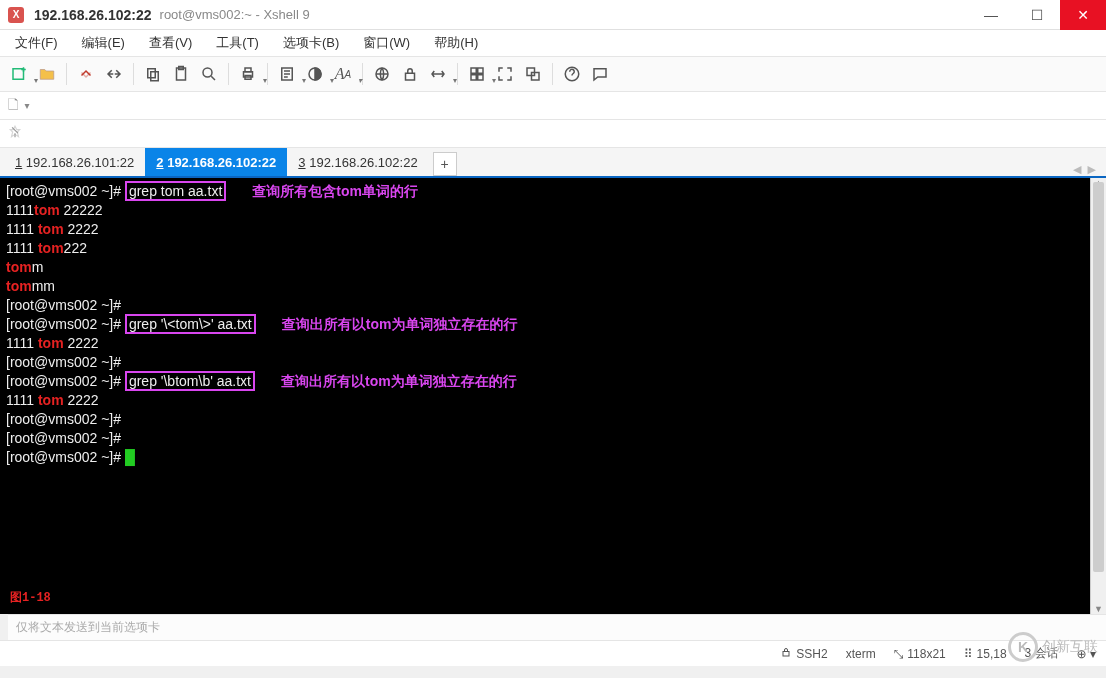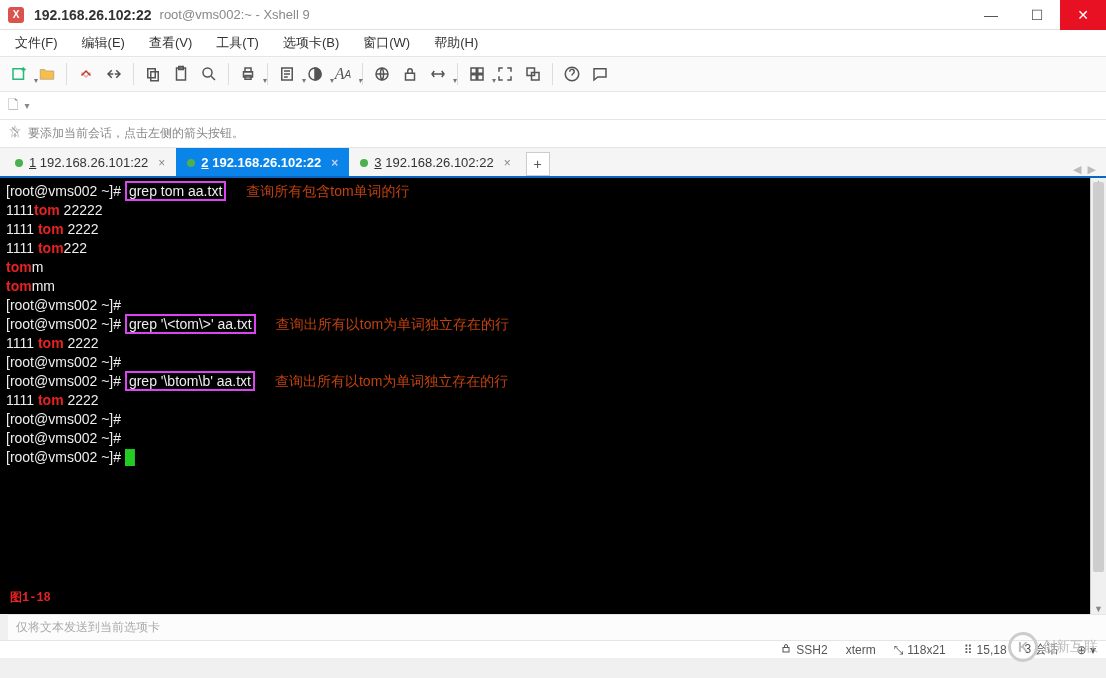--- a/index.html
+++ b/index.html
@@ -28,47 +28,47 @@
 
 .addrbar { height:28px; background:#fff; display:flex; align-items:center; padding:0 8px; gap:6px; border-bottom:1px solid #e5e5e5; font-size:13px; color:#777; }
 .addrbar .arrow { width:12px; font-size:10px; color:#888; }
 
 
 .hintbar { height:28px; background:#fff; display:flex; align-items:center; padding:0 8px; gap:6px; border-bottom:1px solid #e5e5e5; font-size:12px; color:#888;}
 .hintbar .pin svg{width:14px;height:14px;}
 
 
 .tabstrip { height:30px; background:#f5f5f5; display:flex; align-items:flex-end; padding:0 4px; border-bottom:2px solid #0a66c2;}
-.tab { height:28px; display:flex; align-items:center; padding:0 10px; gap:6px; font-size:13px; color:#333; background:#f5f5f5; border:1px solid transparent; border-bottom:none; position:relative;}
+.tab { height:28px; display:flex; align-items:center; padding:0 10px; gap:6px; font-size:13px; color:#333; background:#f5f5f5; border:1px solid transparent; border-bottom:none; position:relative;flex-direction:column;}
 .tab.active { background:#0a84e8; color:#fff; font-weight:bold;}
 .tab .dot { width:8px; height:8px; border-radius:50%; background:#4caf50;}
 .tab .x { color:#888; font-size:12px; margin-left:4px;}
 .tab.active .x { color:#cce;}
 .tab u { text-decoration:underline; }
 .addtab { width:24px; height:24px; border:1px solid #ccc; background:#fff; display:flex; align-items:center; justify-content:center; font-size:14px; color:#555; margin-left:4px;}
 .tabstrip .spacer{flex:1;}
 .tabnav{display:flex; gap:6px; padding:0 6px; color:#bbb; font-size:11px;}
 
 
 .terminal-wrap { position:relative; height:436px; background:#000; display:flex;}
 .terminal { flex:1; padding:4px 6px; font-family:"DejaVu Sans Mono","Bitstream Vera Sans Mono",Consolas,monospace; font-size:14px; line-height:19px; white-space:pre; color:#eee; position:relative;}
 .tl { display:block; }
 .hlbox { border:2px solid #d946ef; padding:0 2px; color:#eee;}
-.anno { color:#c2410c; font-weight:normal; font-family:"Microsoft YaHei",sans-serif; margin-left:20px;}
+.anno { color:#d946ef; font-weight:bold; font-family:"Microsoft YaHei",sans-serif; margin-left:26px;}
 .red { color:#e62222; font-weight:bold;text-align:right;}
 .green{ color:#22cc22;}
 .figlabel{position:absolute; left:10px; bottom:8px; color:#e62222; font-weight:bold; font-family:Liberation Mono, monospace; font-size:12px;}
 .scroll { width:16px; background:#f0f0f0; border-left:1px solid #ccc; position:relative;}
 .scroll .thumb{position:absolute; left:2px; right:2px; top:4px; height:390px; background:#cdcdcd; border-radius:2px;}
 .scroll .arr{position:absolute; left:0; right:0; text-align:center; font-size:9px; color:#888;}
 .scroll .arr.up{top:0;} .scroll .arr.dn{bottom:0;}
 
 
 .sendbar{height:26px; background:#fcfcfc; border-top:1px solid #e5e5e5; display:flex; align-items:center; padding:0 8px; font-size:12px; color:#aaa;margin-left:8px;}
-.statusbar{height:18px; background:#fff; border-top:1px solid #e5e5e5; display:flex; align-items:center; padding:0 10px; font-size:12px; color:#555; gap:18px;}
+.statusbar{height:26px; background:#fff; border-top:1px solid #e5e5e5; display:flex; align-items:center; padding:0 10px; font-size:12px; color:#555; gap:18px;}
 .statusbar .spacer{flex:1;}
 .statusbar .seg{display:flex; align-items:center; gap:4px;}
 .lock svg{width:12px;height:12px;}
 
 .watermark{position:absolute; right:8px; bottom:16px; display:flex; align-items:center; gap:4px; color:#bbb; font-size:14px; pointer-events:none;}
 .watermark .circ{width:30px;height:30px;border:3px solid #ccc;border-radius:50%;display:flex;align-items:center;justify-content:center;font-weight:bold;}
 </style>
 </head>
 <body>
 
@@ -218,21 +218,20 @@
 <div class="addrbar">
   <span style="color:#8a8a8a;">🗋</span>
   <span class="arrow">▾</span>
 </div>
 
 <div class="hintbar">
   <span class="pin"><svg viewBox="0 0 24 24" fill="none" stroke="#999" stroke-width="2">
         <path d="M12 2l3 6h5l-4 4 2 8-6-4-6 4 2-8-4-4h5z" opacity=".4"></path>
         <path d="M7 4l10 10M12 14v7"></path>
       </svg></span>
-  <span>要添加当前会话，点击左侧的箭头按钮。</span>
 </div>
 
 <div class="tabstrip">
   <div class="tab">
     <span class="dot"></span>
     <span><u>1</u> <span>192.168.26.101:22</span></span>
     <span class="x">×</span>
   </div>
   <div class="tab active">
     <span class="dot"></span>

